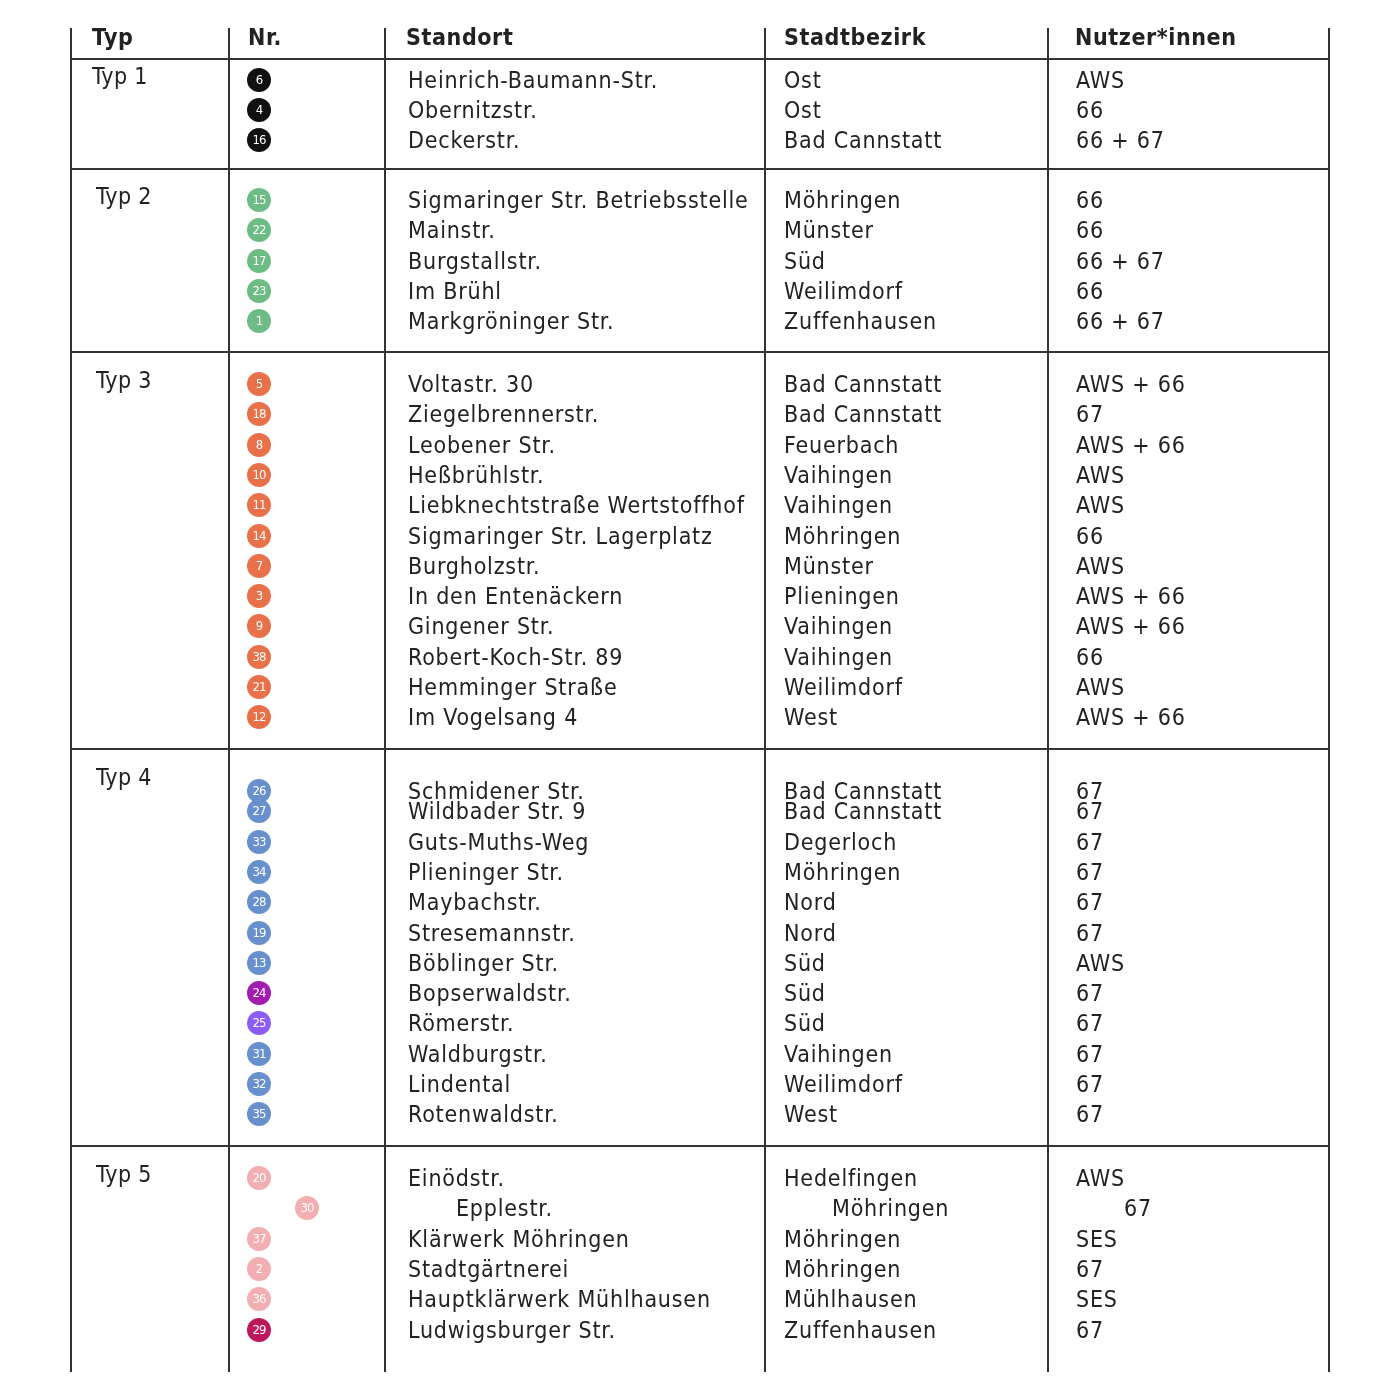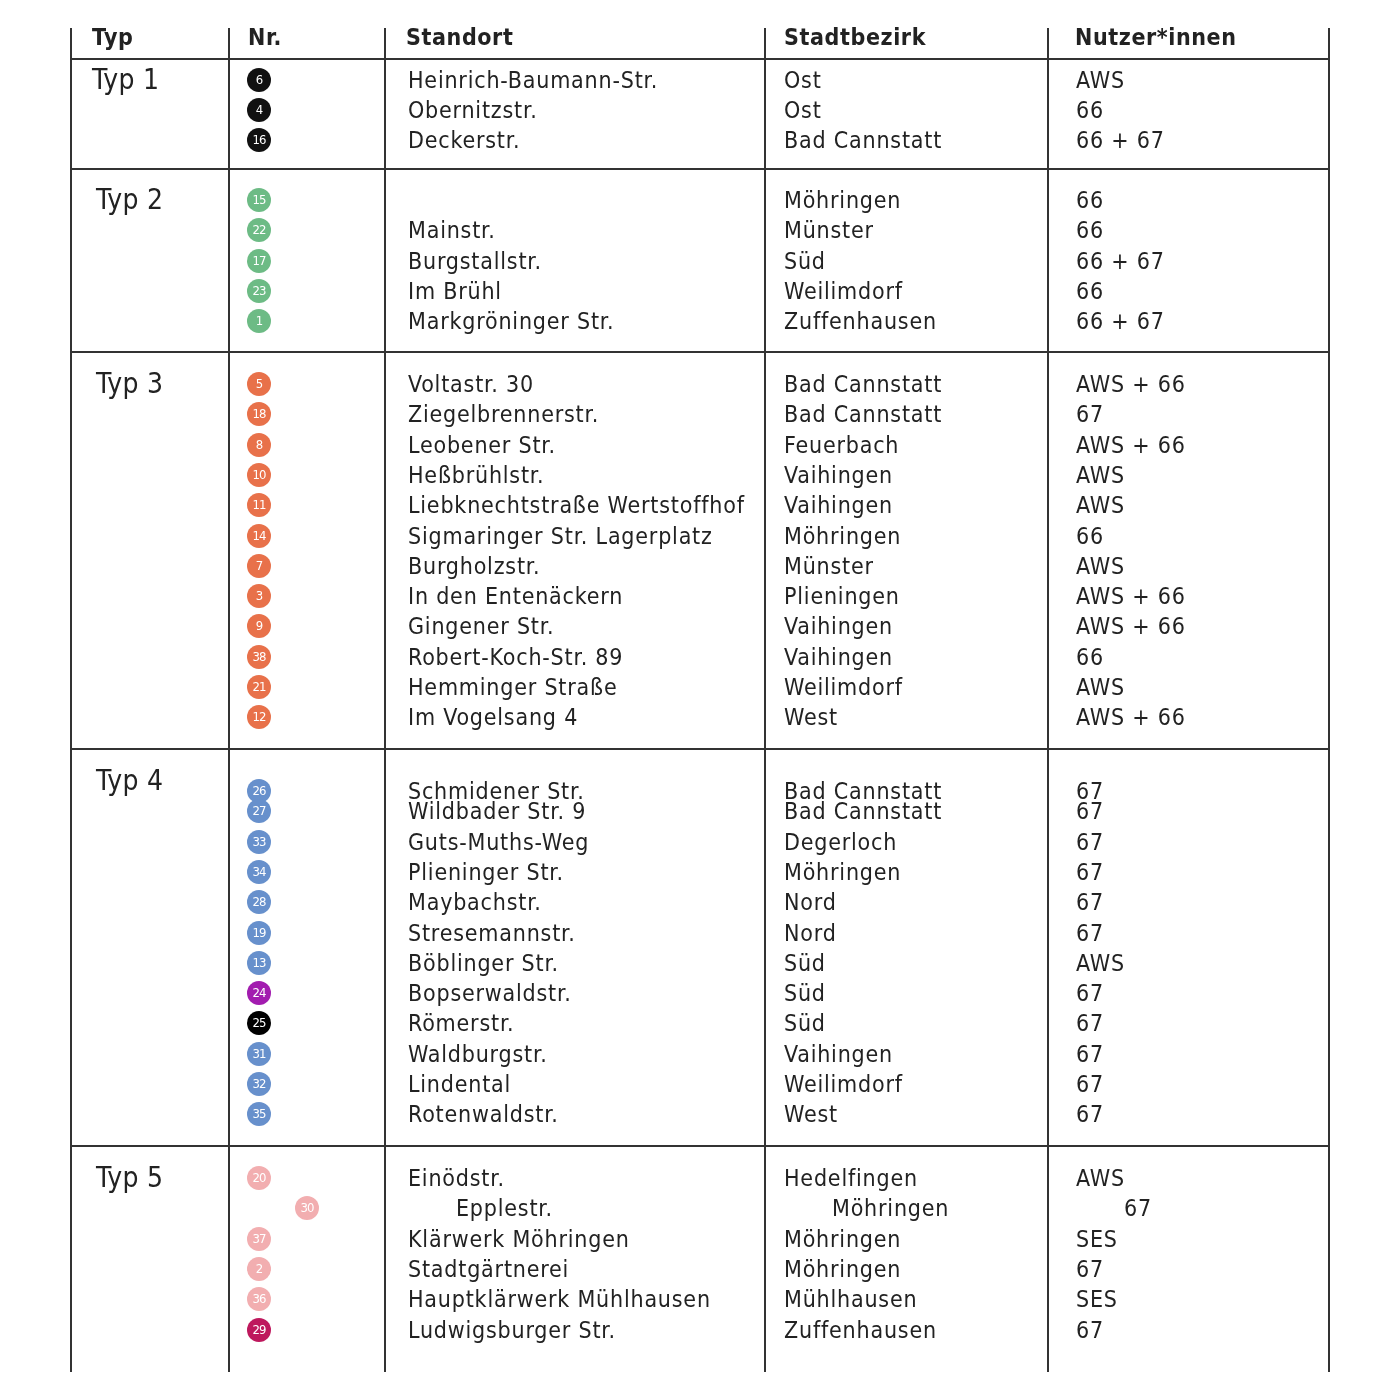--- a/index.html
+++ b/index.html
@@ -2,21 +2,21 @@
 <html><head>
 <meta charset="utf-8">
 <style>
   html, body { margin: 0; padding: 0; background: #ffffff; }
   body { width: 1400px; height: 1400px; position: relative; overflow: hidden;
          font-family: "DejaVu Sans Condensed", "DejaVu Sans", sans-serif; color: #222; }
   .vline { position: absolute; top: 28px; height: 1344px; width: 2px; background: #333; }
   .hline { position: absolute; left: 71px; width: 1259px; height: 2px; background: #333; }
   .hdr { position: absolute; top: 24px; font-weight: bold; font-size: 23px; letter-spacing: 0.6px; color: #222; }
   .grp { position: absolute; left: 0; width: 1400px; }
-  .typ { position: absolute; font-size: 28px; letter-spacing: 0.3px; }
+  .typ { position: absolute; font-size: 23px; letter-spacing: 0.3px; }
   .row { position: absolute; left: 0; width: 1400px; height: 30px; }
   .badge { position: absolute; left: 247px; width: 24px; height: 24px; border-radius: 50%;
            color: #fff; font-size: 13px; line-height: 24px; text-align: center; letter-spacing: -1px; top: 3px; }
   .cell { position: absolute; top: 0; font-size: 23px; letter-spacing: 0.8px; white-space: nowrap; line-height: 30px; }
   .c-st { left: 408px; }
   .c-bz { left: 784px; }
   .c-nu { left: 1076px; }
 </style>
 </head>
 <body>
@@ -61,20 +61,21 @@
         <span class="badge" style="background: rgb(17, 17, 17);">16</span>
         <span class="cell c-st">Deckerstr.</span>
         <span class="cell c-bz">Bad Cannstatt</span>
         <span class="cell c-nu">66 + 67</span>
       </div>
     </div>
     <div class="grp" style="top: 185px;">
       <span class="typ" style="left: 96px; top: -2px;">Typ 2</span>
       <div class="row" style="top: 0px;">
         <span class="badge" style="background: rgb(109, 187, 133);">15</span>
+        <span class="cell c-st">Sigmaringer Str. Betriebsstelle</span>
         <span class="cell c-bz">Möhringen</span>
         <span class="cell c-nu">66</span>
       </div>
       <div class="row" style="top: 30.3px;">
         <span class="badge" style="background: rgb(109, 187, 133);">22</span>
         <span class="cell c-st">Mainstr.</span>
         <span class="cell c-bz">Münster</span>
         <span class="cell c-nu">66</span>
       </div>
       <div class="row" style="top: 60.6px;">
@@ -215,21 +216,21 @@
         <span class="cell c-bz">Süd</span>
         <span class="cell c-nu">AWS</span>
       </div>
       <div class="row" style="top: 212.1px;">
         <span class="badge" style="background: #a21caf;">24</span>
         <span class="cell c-st">Bopserwaldstr.</span>
         <span class="cell c-bz">Süd</span>
         <span class="cell c-nu">67</span>
       </div>
       <div class="row" style="top: 242.4px;">
-        <span class="badge" style="background: #000000;">25</span>
+        <span class="badge" style="background: #8b5cf6;">25</span>
         <span class="cell c-st">Römerstr.</span>
         <span class="cell c-bz">Süd</span>
         <span class="cell c-nu">67</span>
       </div>
       <div class="row" style="top: 272.7px;">
         <span class="badge" style="background: rgb(103, 144, 204);">31</span>
         <span class="cell c-st">Waldburgstr.</span>
         <span class="cell c-bz">Vaihingen</span>
         <span class="cell c-nu">67</span>
       </div>

